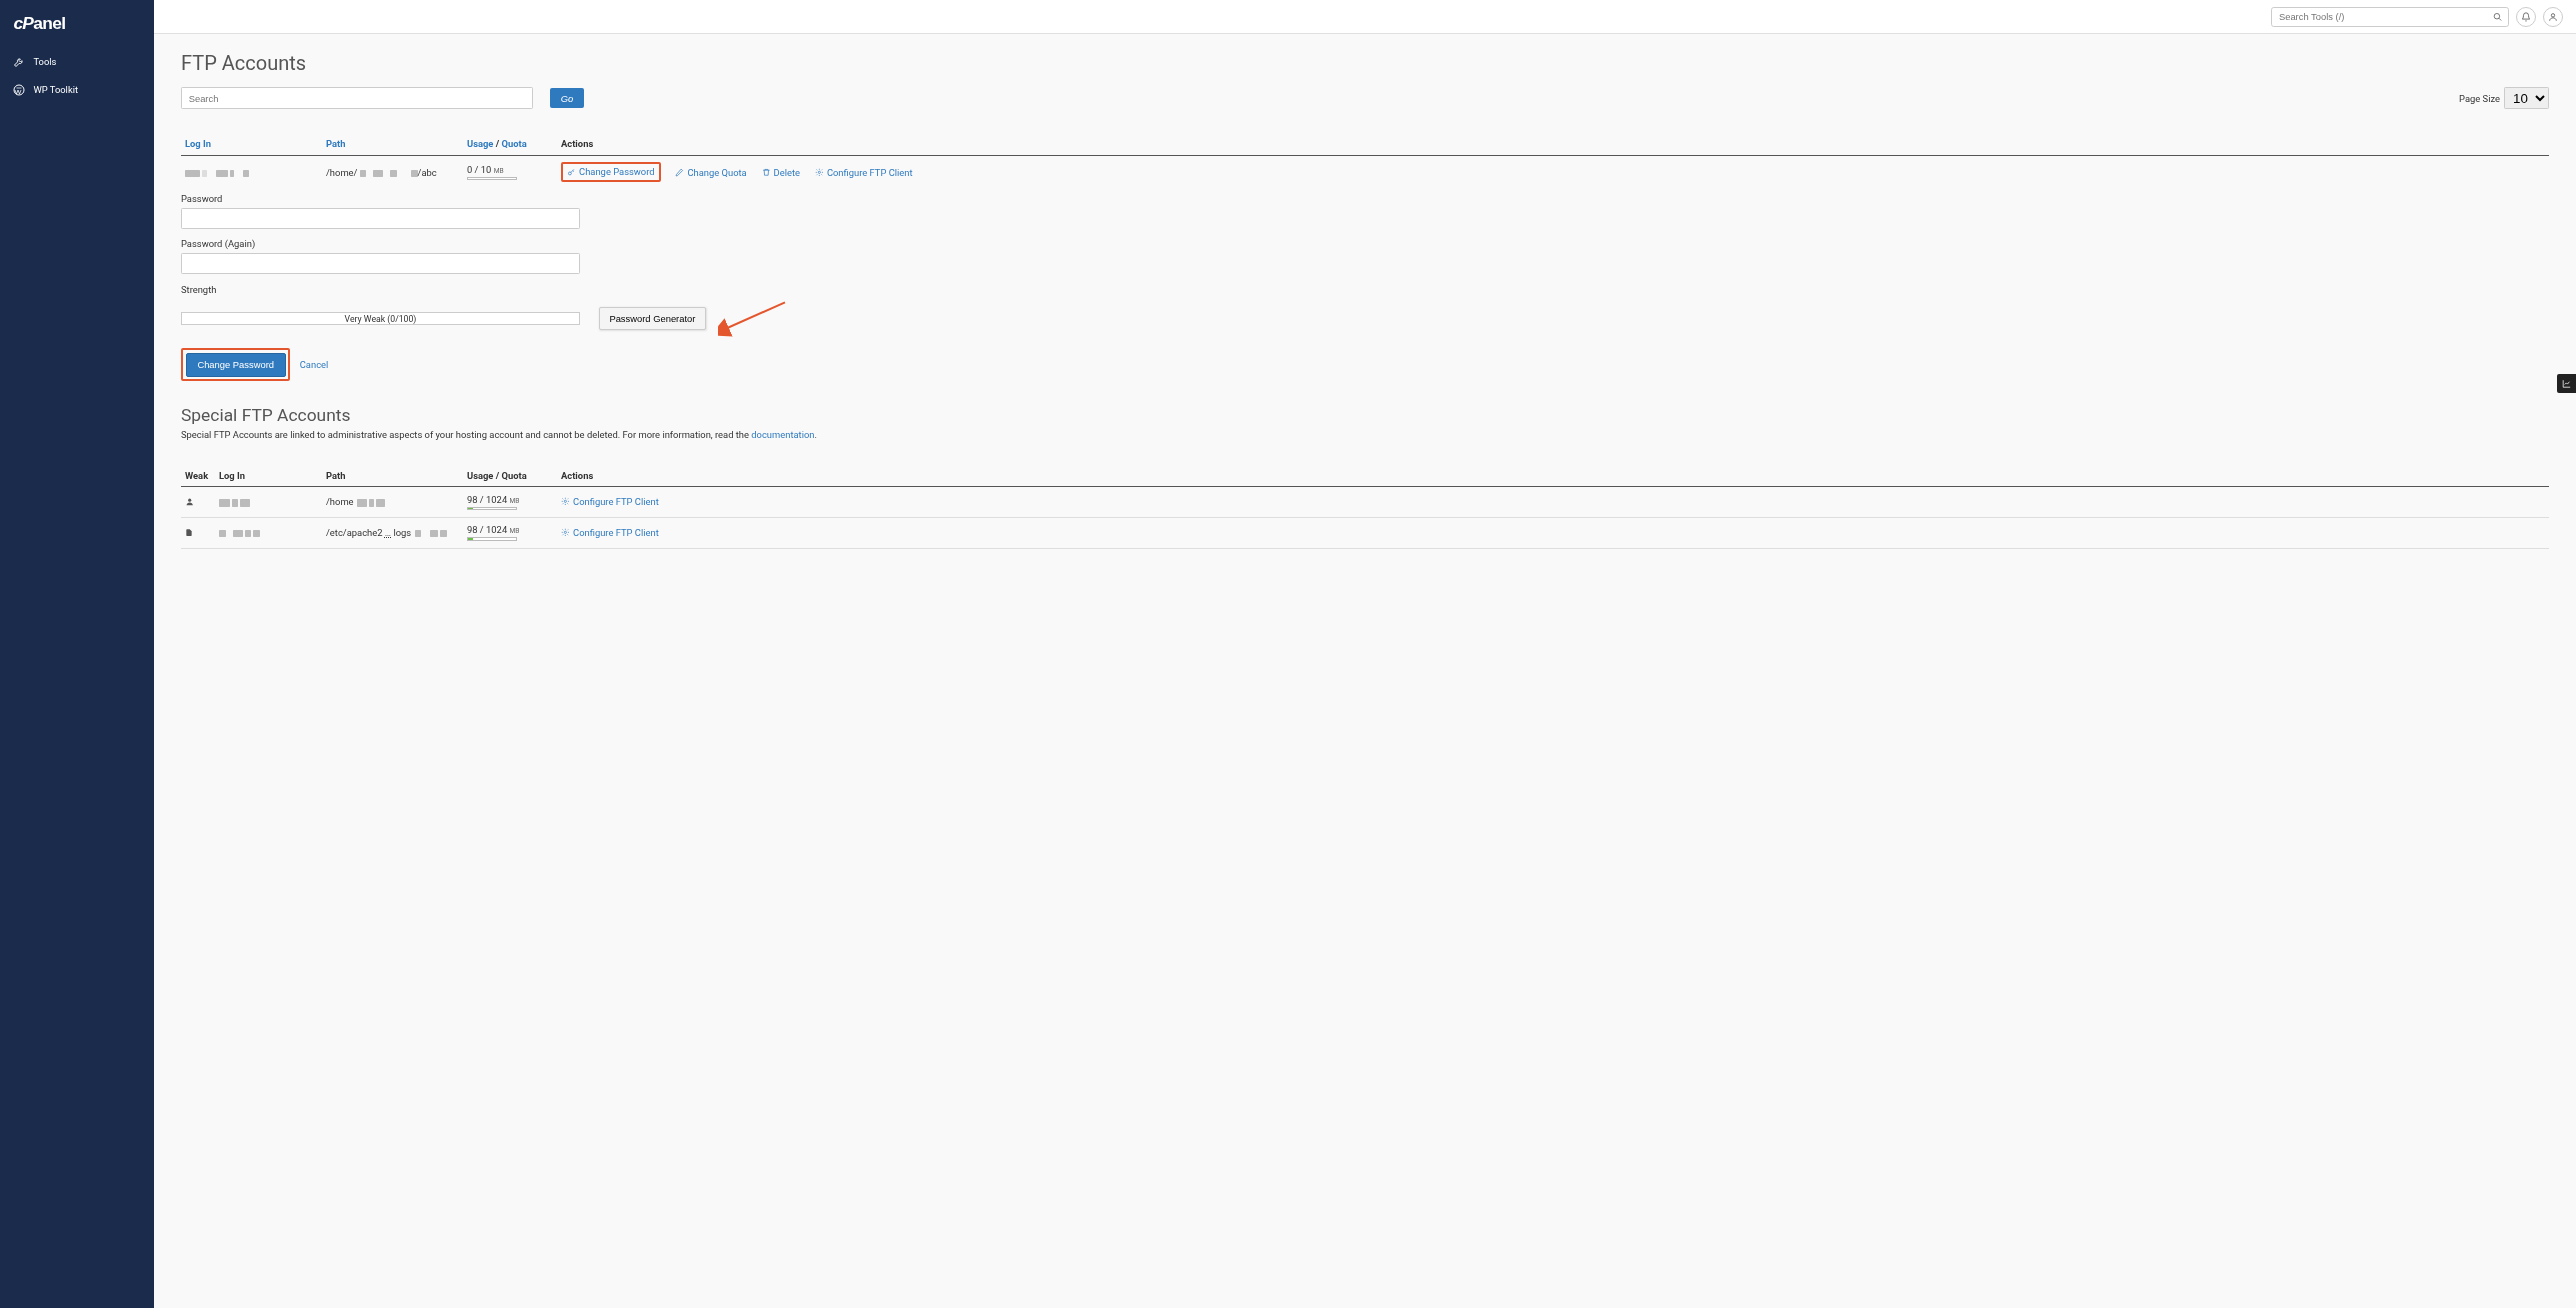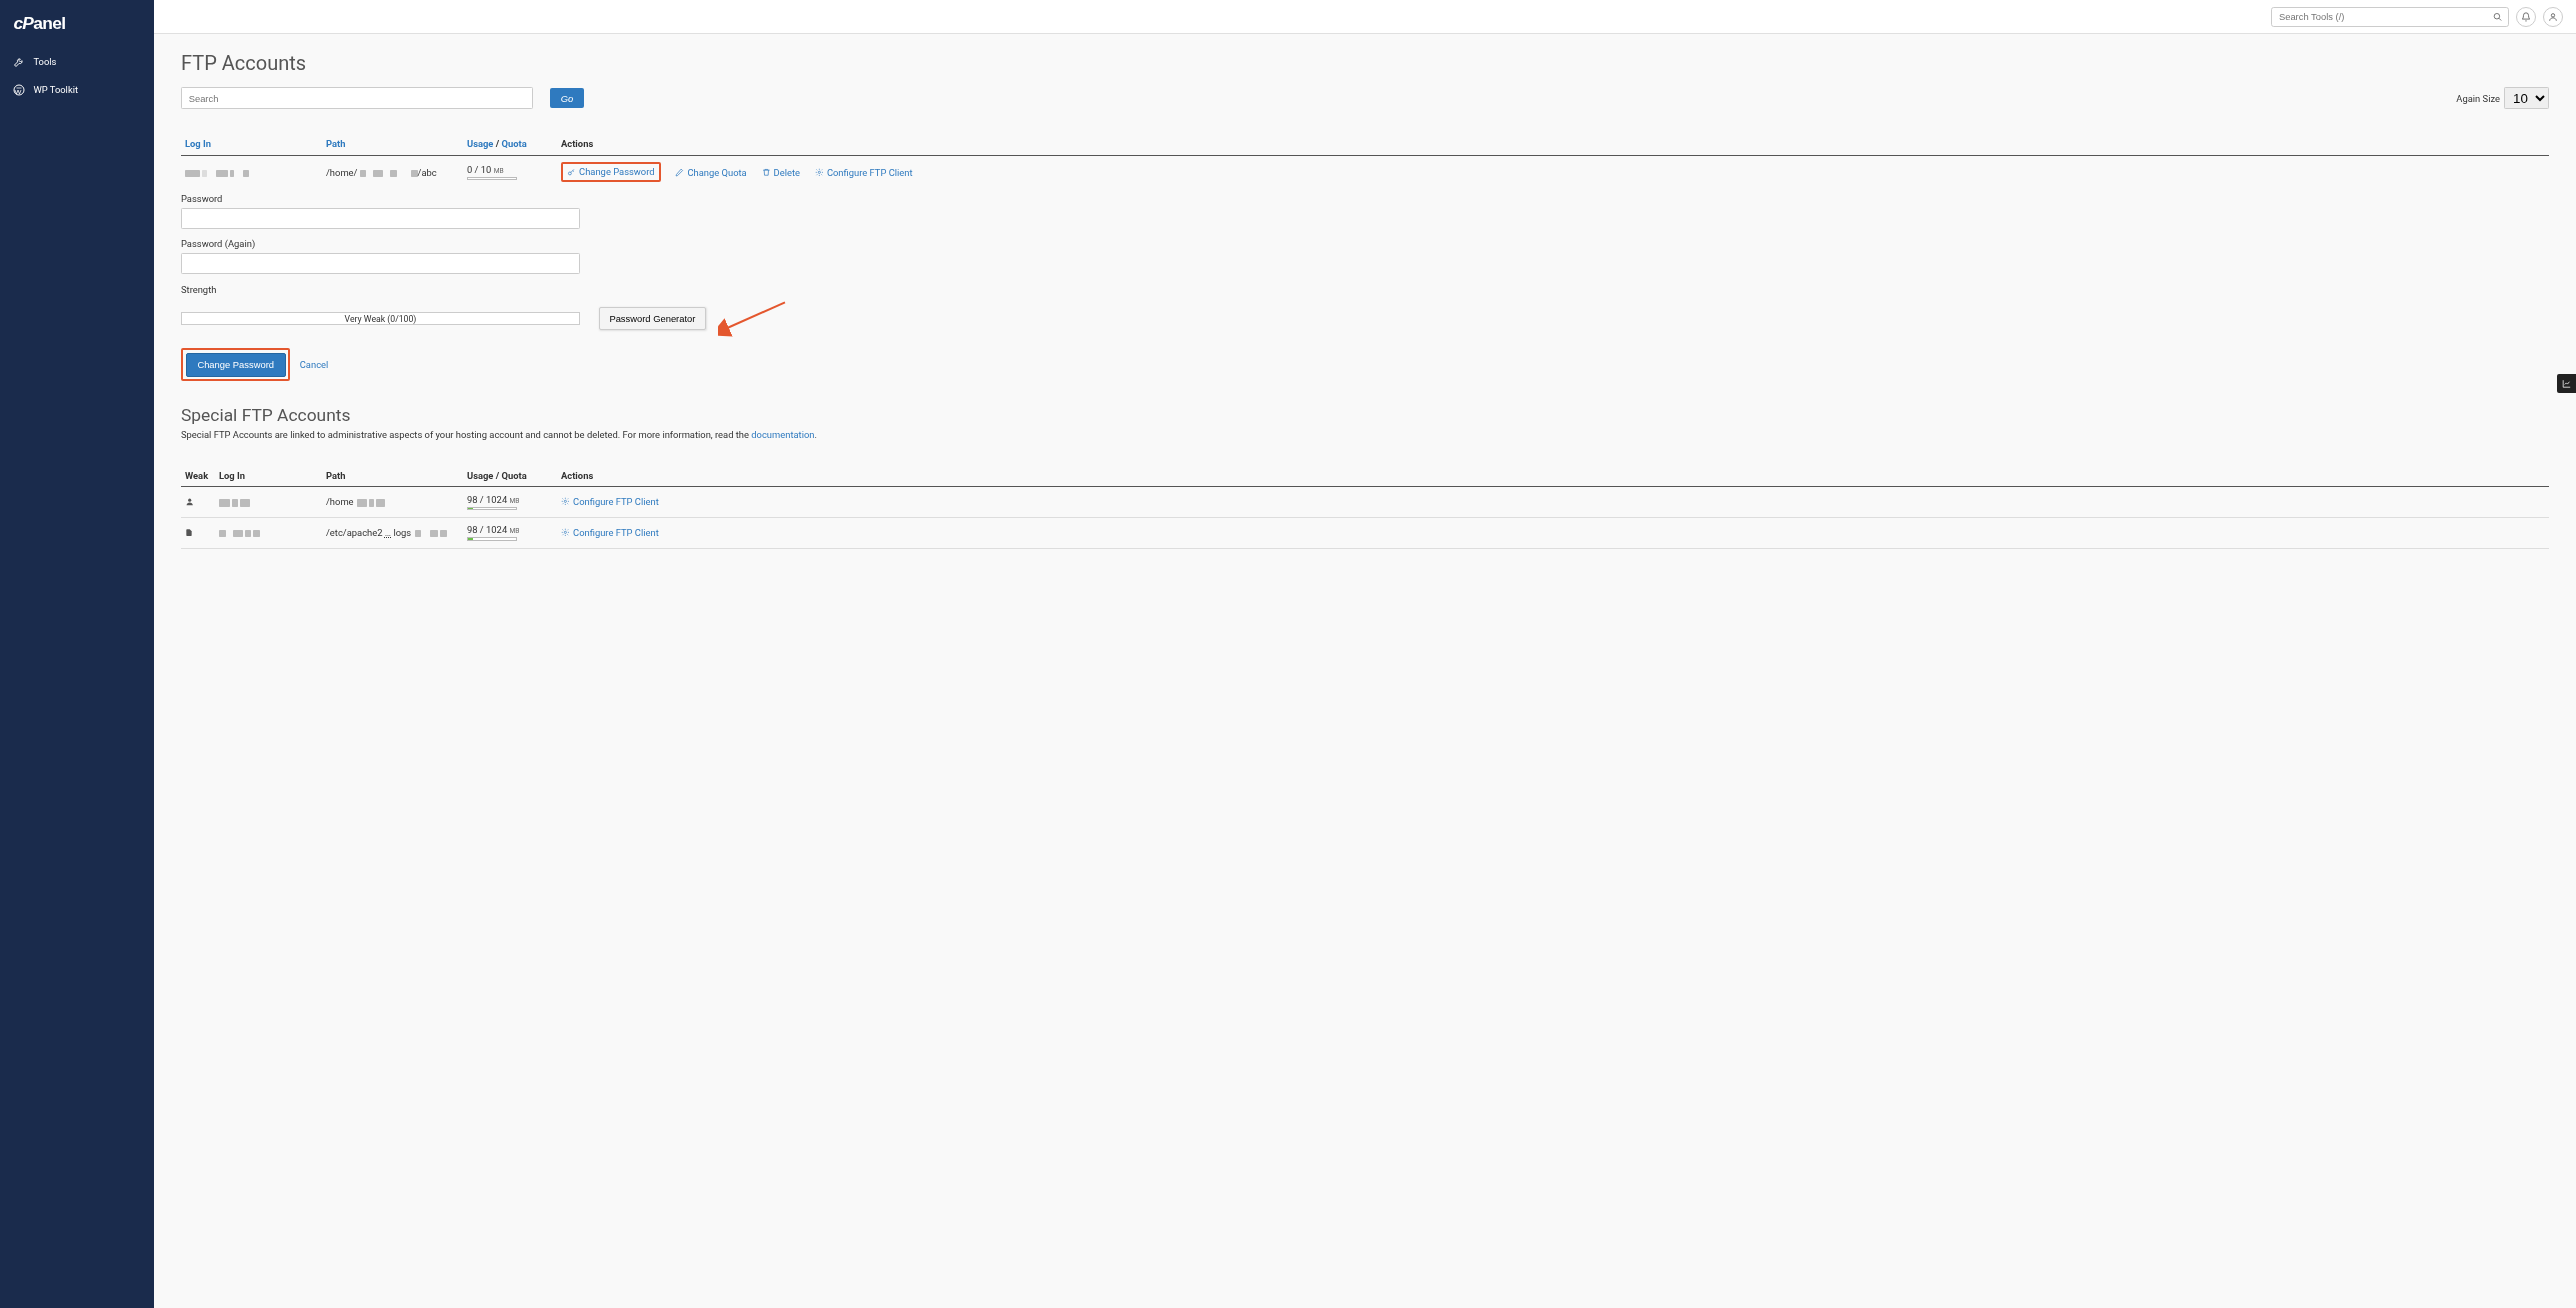--- a/index.html
+++ b/index.html
@@ -116,21 +116,21 @@
       </div>
     </div>
 
     <div class="content">
       <h1 class="page-title">FTP Accounts</h1>
 
       <div class="search-row">
         <input class="search-input" type="text" placeholder="Search" style="">
         <button class="go-btn">Go</button>
         <div class="pagesize">
-          <span>Again Size</span>
+          <span>Page Size</span>
           <select>
             <option>10</option>
           </select>
         </div>
       </div>
 
       <table class="ftptable">
         <thead>
           <tr>
             <th class="col-login"><a class="link">Log In</a></th>

